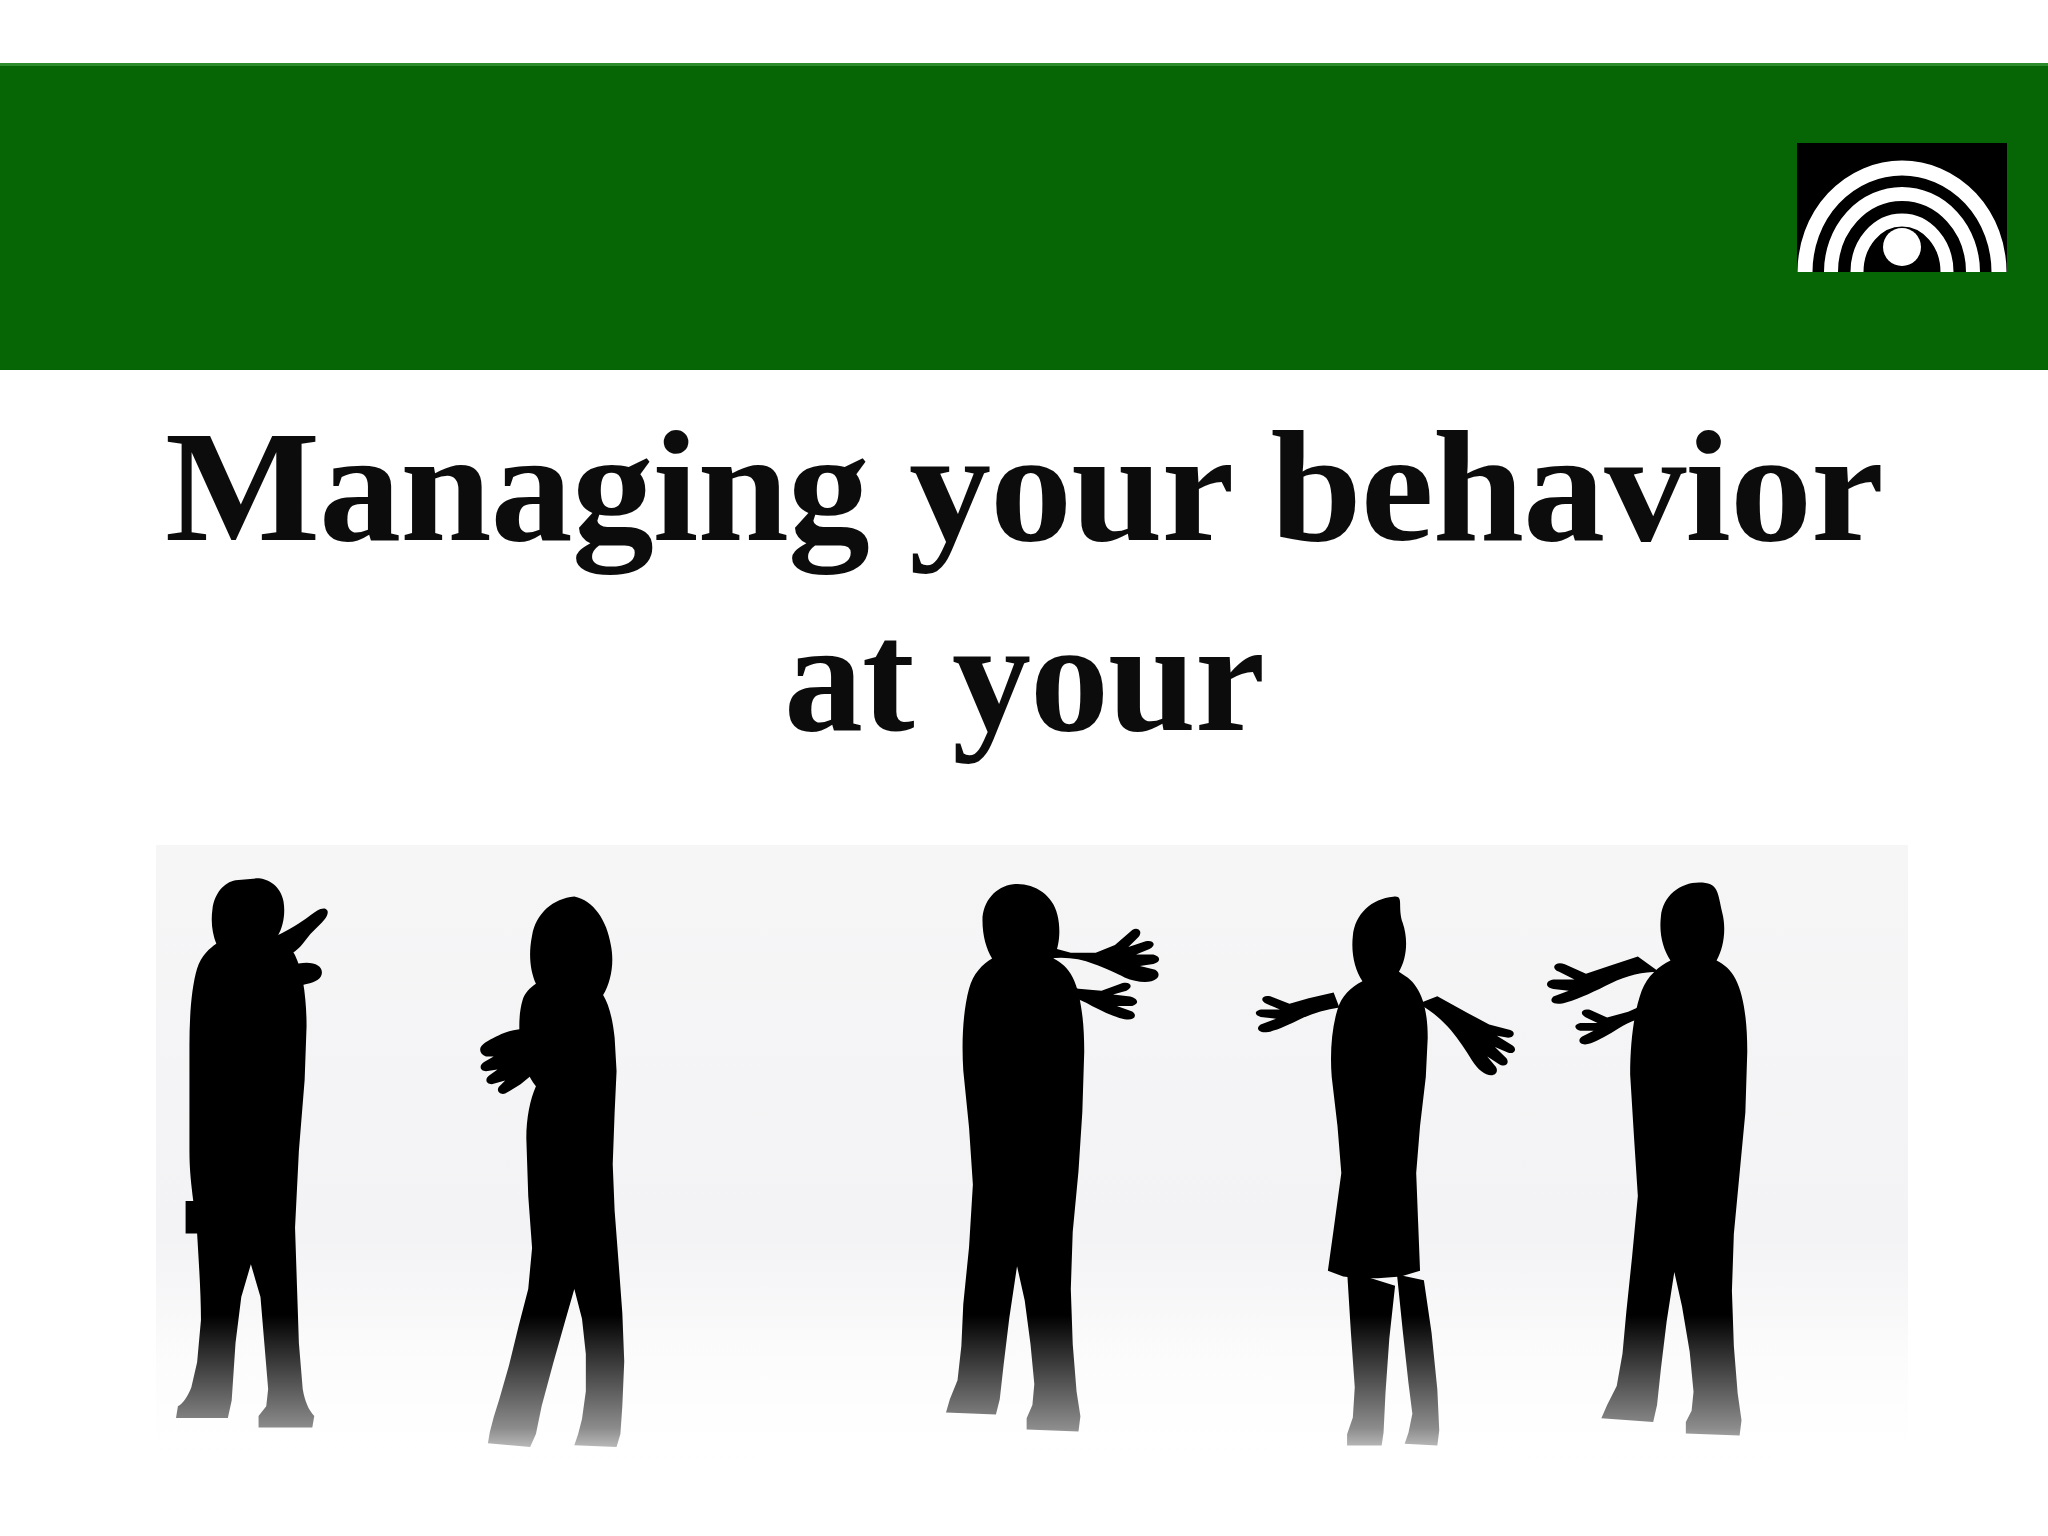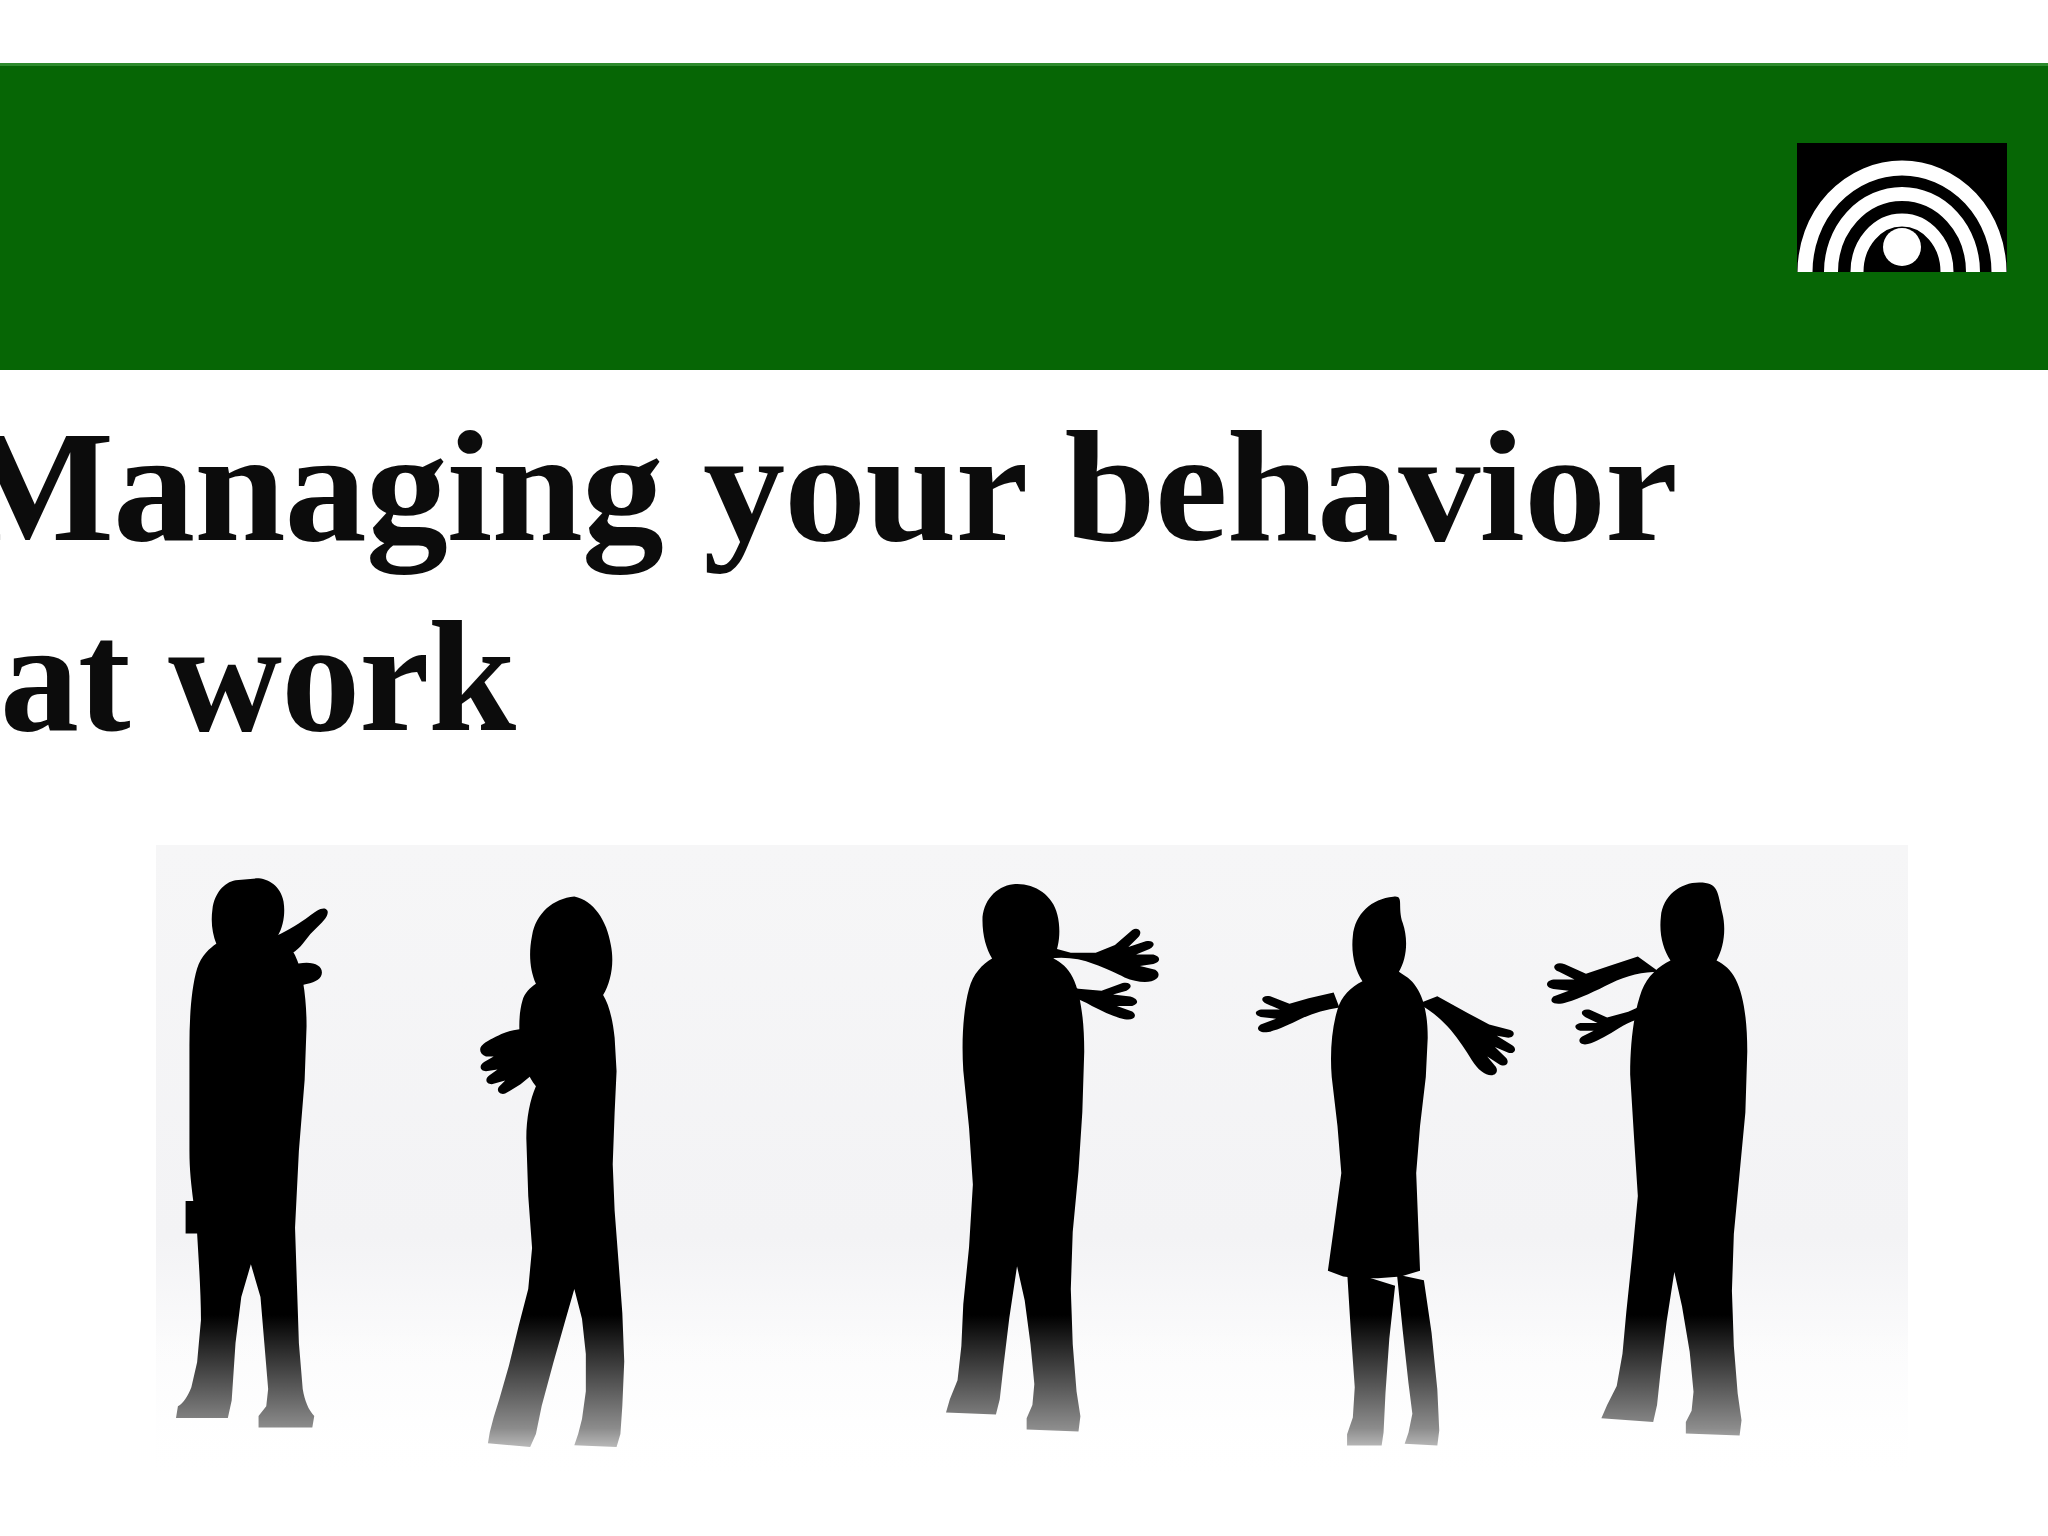--- a/index.html
+++ b/index.html
@@ -48,21 +48,21 @@
     overflow: hidden;
   }
   .logo svg { display: block; width: 210px; height: 129px; }
 
   
   .title-block {
     position: absolute;
     left: 0;
     top: 392px;
     width: 2048px;
-    text-align: left;
+    text-align: center;
   }
   .title-line {
     display: block;
     font-family: "Liberation Serif", "DejaVu Serif", serif;
     font-weight: bold;
     font-size: 158px;
     line-height: 190px;
     color: #0c0c0c;
     letter-spacing: -1px;
     white-space: nowrap;
@@ -96,21 +96,21 @@
         <path d="M 8 129 A 97 104 0 0 1 202 129" stroke-width="15"></path>
         <path d="M 34 129 A 71 78 0 0 1 176 129" stroke-width="14"></path>
         <path d="M 60 129 A 45 52 0 0 1 150 129" stroke-width="13"></path>
       </g>
       <circle cx="105" cy="104" r="19" fill="#ffffff"></circle>
     </svg>
   </div>
 
   <div class="title-block">
     <span class="title-line title-line-1">Managing your behavior</span>
-    <span class="title-line title-line-2">at work</span>
+    <span class="title-line title-line-2">at your</span>
   </div>
 
   <div class="picture">
     <svg viewBox="0 0 1752 632" xmlns="http://www.w3.org/2000/svg" aria-hidden="true">
       <defs>
         <linearGradient id="floor" x1="0" y1="0" x2="0" y2="1">
           <stop offset="0%" stop-color="#f6f6f7"></stop>
           <stop offset="62%" stop-color="#f3f3f5"></stop>
           <stop offset="78%" stop-color="#fafafb"></stop>
           <stop offset="100%" stop-color="#ffffff"></stop>

